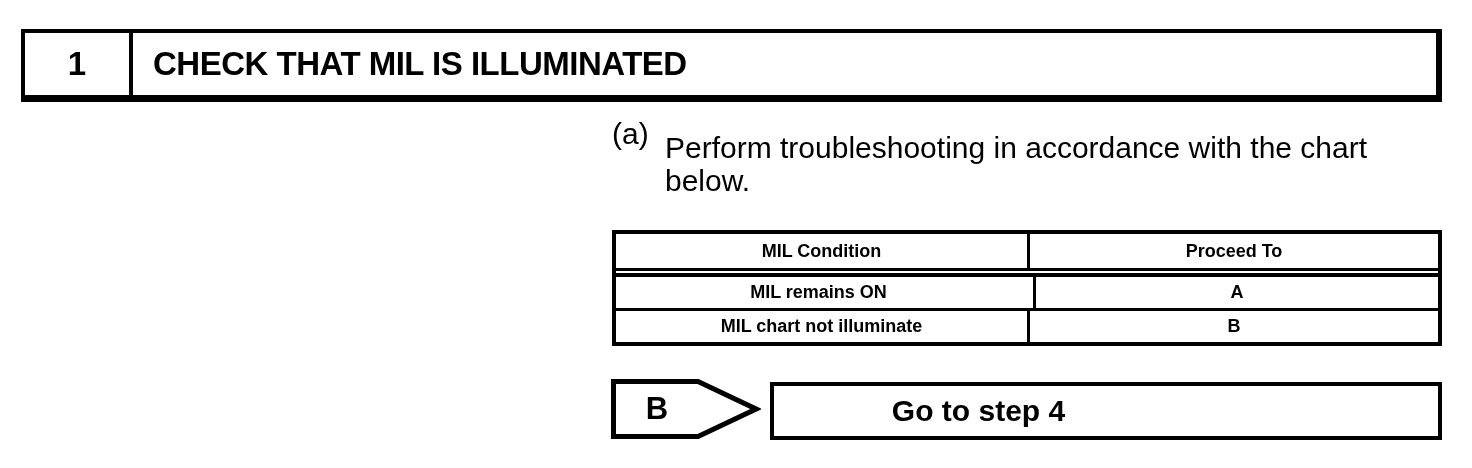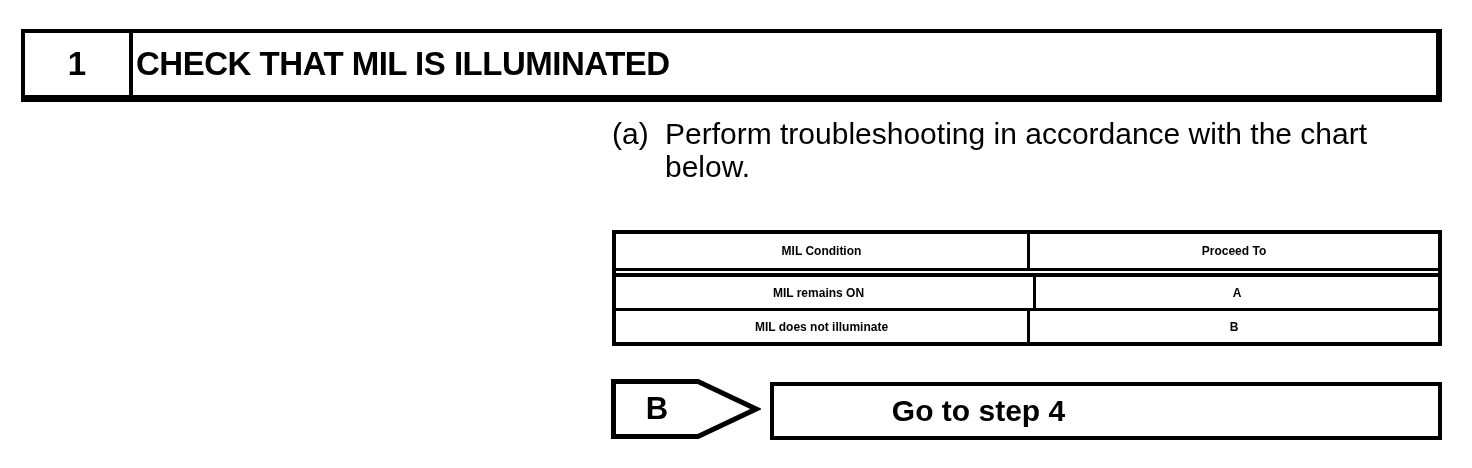--- a/index.html
+++ b/index.html
@@ -38,21 +38,21 @@
     display: flex;
     align-items: center;
     justify-content: center;
     font-size: 33px;
     font-weight: bold;
   }
   .step-title {
     flex: 1;
     display: flex;
     align-items: center;
-    padding-left: 3px;
+    padding-left: 20px;
     font-size: 33px;
     font-weight: bold;
     letter-spacing: -0.5px;
     white-space: nowrap;
   }
 
   
   .instruction {
     position: absolute;
     left: 612px;
@@ -60,20 +60,21 @@
     width: 795px;
     display: flex;
     font-size: 30px;
     line-height: 33px;
   }
   .instruction .marker {
     flex: 0 0 53px;
   }
   .instruction .itext {
     flex: 1;
+    margin-top: 14px;
   }
 
   
   .result-heading {
     position: absolute;
     left: 614px;
     top: 184px;
     font-size: 30px;
     font-weight: bold;
   }
@@ -89,21 +90,21 @@
     background: #fff;
   }
   .trow {
     display: grid;
     grid-template-columns: 1fr 1fr;
   }
   .tcell {
     display: flex;
     align-items: center;
     justify-content: center;
-    font-size: 12px;
+    font-size: 18px;
     font-weight: bold;
     height: 34px;
   }
   .trow.body .tcell { height: 31px; }
   .tcell.c2 { border-left: 3px solid #000; }
   .double-rule {
     box-sizing: border-box;
     height: 9px;
     border-top: 3px solid #000;
     border-bottom: 4px solid #000;
@@ -166,21 +167,21 @@
     <div class="trow head">
       <div class="tcell">MIL Condition</div>
       <div class="tcell c2">Proceed To</div>
     </div>
     <div class="double-rule"></div>
     <div class="trow body mid">
       <div class="tcell">MIL remains ON</div>
       <div class="tcell c2">A</div>
     </div>
     <div class="trow body">
-      <div class="tcell">MIL does not illuminate</div>
+      <div class="tcell">MIL chart not illuminate</div>
       <div class="tcell c2">B</div>
     </div>
   </div>
 
   <svg class="pentagon-svg" width="150" height="61" viewBox="0 0 150 61">
     <polygon points="2.5,2.5 87,2.5 145,30 87,57.5 2.5,57.5" fill="#ffffff" stroke="#000000" stroke-width="5" stroke-linejoin="miter"></polygon>
   </svg>
   <div class="pentagon-label">B</div>
 
   <div class="goto-box">

